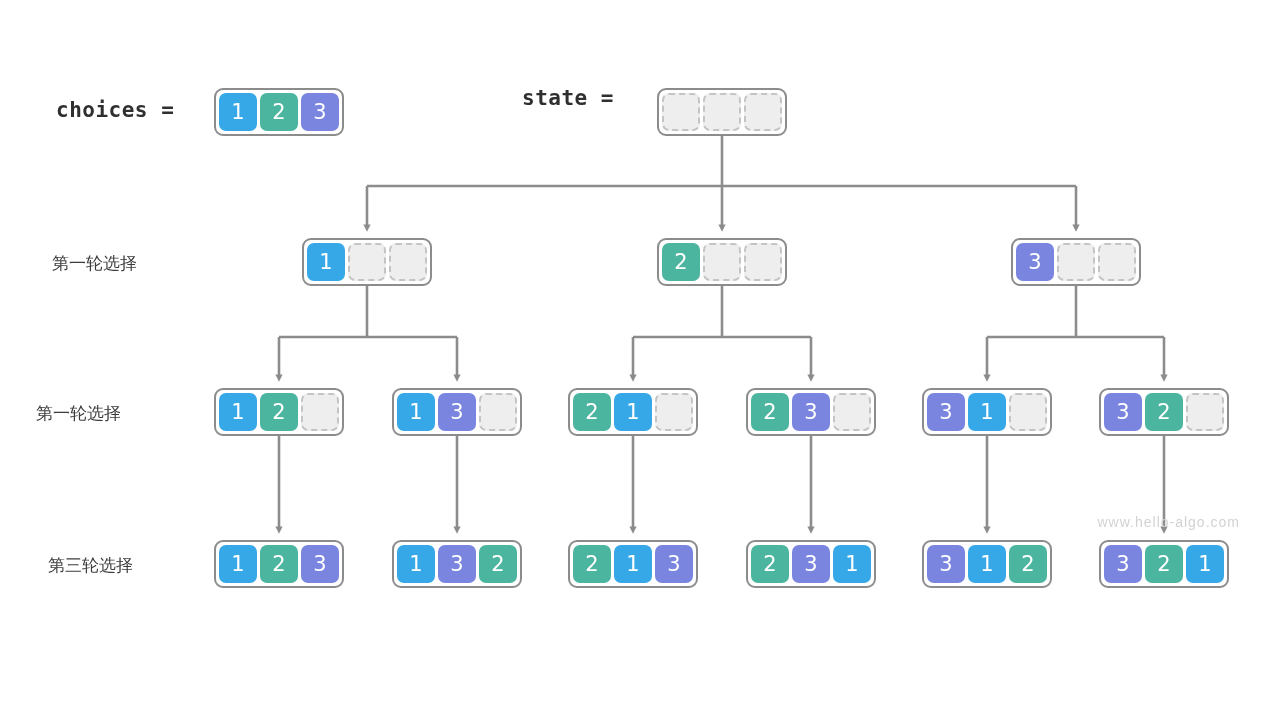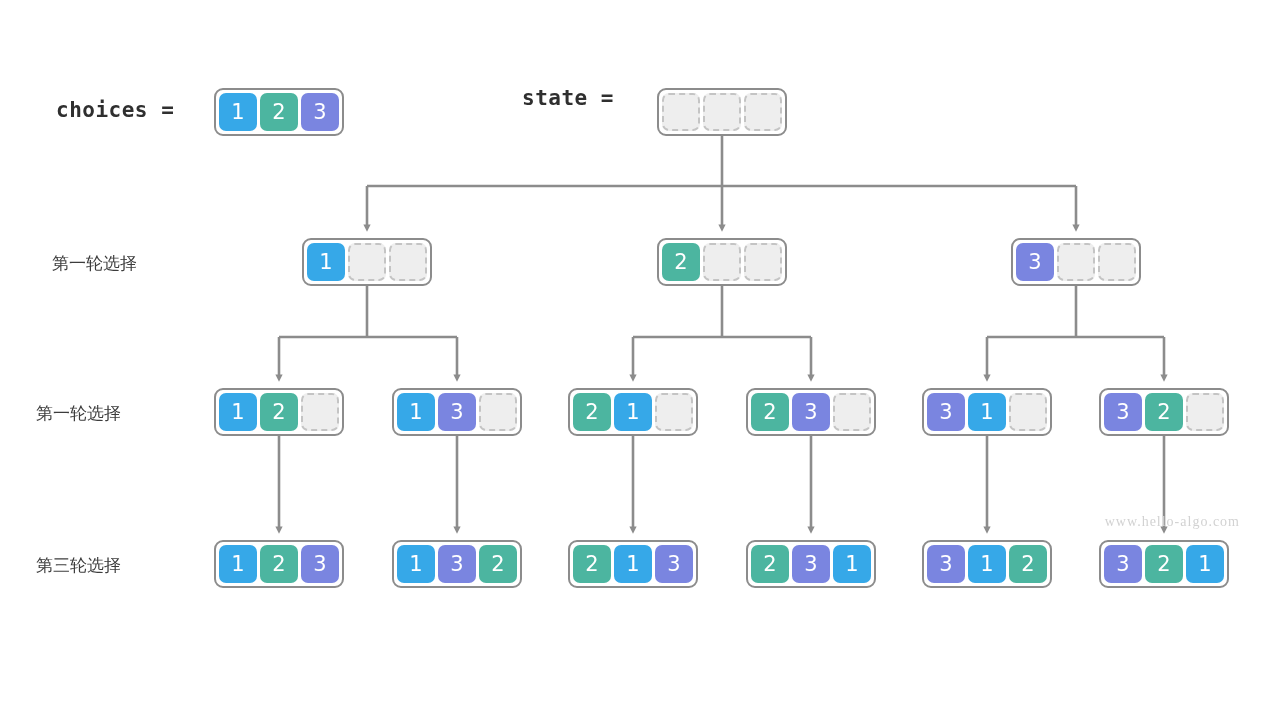--- a/index.html
+++ b/index.html
@@ -77,21 +77,21 @@
     color: transparent;
   }
   .cell.v1 { background: #36a8e8; }
   .cell.v2 { background: #4cb5a0; }
   .cell.v3 { background: #7a85e0; }
 
   .watermark {
     position: absolute;
     right: 40px;
     bottom: 22px;
-    font-family: Liberation Serif, serif;
+    font-family: Liberation Sans, sans-serif;
     font-size: 14px;
     color: #d2d2d2;
     letter-spacing: 1px;
   }
 </style>
 </head>
 <body>
 
 <div id="canvas">
 
@@ -147,21 +147,21 @@
   <div class="hdr-label" style="left:522px; top:86px;">state =</div>
 
   <div class="array" id="state-array" style="left: 657px; top: 88px;">
       <div class="cell empty"></div>
       <div class="cell empty"></div>
       <div class="cell empty"></div>
     </div>
 
   <div class="row-label" style="left:52px; top:252px;">第一轮选择</div>
   <div class="row-label" style="left:36px; top:402px;">第一轮选择</div>
-  <div class="row-label" style="left:36px; top:554px;">第三轮选择</div>
+  <div class="row-label" style="left:48px; top:554px;">第三轮选择</div>
 
   <div id="nodes-layer">
       <div class="array" style="left: 302px; top: 238px;">
         <div class="cell v1">1</div>
         <div class="cell empty"></div>
         <div class="cell empty"></div>
       </div>
       <div class="array" style="left: 657px; top: 238px;">
         <div class="cell v2">2</div>
         <div class="cell empty"></div>

